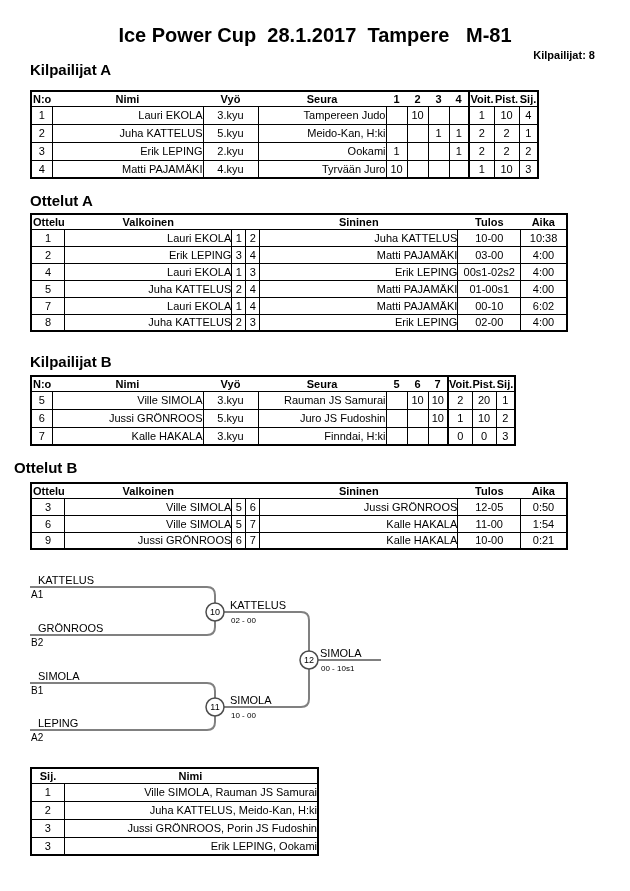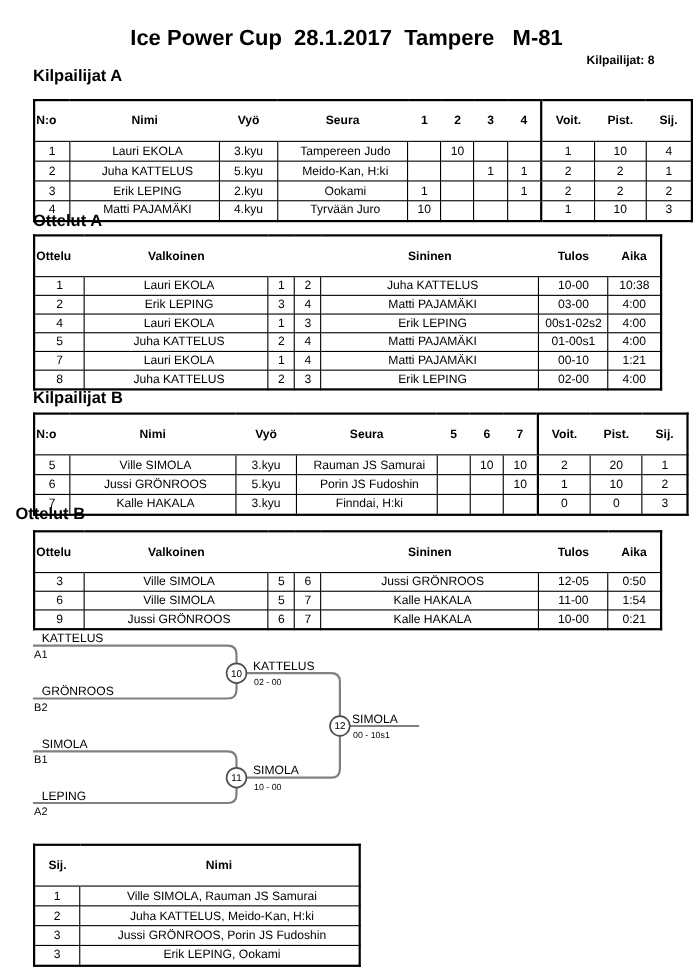--- a/index.html
+++ b/index.html
@@ -29,31 +29,31 @@
     position:absolute; border-collapse:collapse; table-layout:fixed;
     font-size:11px; border:2px solid #000; background:#fff;
   }
   #t-ka { top:90px;  left:30px; }
   #t-oa { top:213px; left:30px; }
   #t-kb { top:375px; left:30px; }
   #t-ob { top:482px; left:30px; }
   #t-tu { top:767px; left:30px; }
 
   th {
-    font-weight:bold; height:15px; padding:12px; text-align:center;
+    font-weight:bold; height:15px; padding:0; text-align:center;
     vertical-align:middle; white-space:nowrap; overflow:visible;
     border:none; border-bottom:1px solid #000;
   }
   th.left { text-align:left; padding-left:1px; }
   td {
     height:18px; padding:0; text-align:center; vertical-align:middle;
     white-space:nowrap; overflow:hidden; border:1px solid #000;
   }
   #t-oa td, #t-ob td { height:17px; }
-  td.name { text-align:center; padding-left:5px;margin-left:45px; }
+  td.name { text-align:right; padding-left:5px;margin-left:45px; }
   .thick { border-left:2px solid #000 !important; }
 
   #bracket { position:absolute; top:560px; left:0; width:630px; height:200px; }
   #bracket path   { fill:none; stroke:#808080; stroke-width:2; }
   #bracket circle { fill:#ffffff; stroke:#4d4d4d; stroke-width:1.5; }
   #bracket text   { font-family:"Liberation Sans", sans-serif; font-size:11px; fill:#000; }
   #bracket text.seed  { font-size:10px; }
   #bracket text.score { font-size:8px; }
   #bracket text.mnum  { font-size:9px; text-anchor:middle; }
 </style>
@@ -208,21 +208,21 @@
       <td>01-00s1</td>
       <td>4:00</td>
     </tr>
     <tr>
       <td>7</td>
       <td class="name">Lauri EKOLA</td>
       <td>1</td>
       <td>4</td>
       <td class="name">Matti PAJAMÄKI</td>
       <td>00-10</td>
-      <td>1:21</td>
+      <td>6:02</td>
     </tr>
     <tr>
       <td>8</td>
       <td class="name">Juha KATTELUS</td>
       <td>2</td>
       <td>3</td>
       <td class="name">Erik LEPING</td>
       <td>02-00</td>
       <td>4:00</td>
     </tr>
@@ -267,21 +267,21 @@
       <td>10</td>
       <td>10</td>
       <td class="thick">2</td>
       <td>20</td>
       <td>1</td>
     </tr>
     <tr>
       <td>6</td>
       <td class="name">Jussi GRÖNROOS</td>
       <td>5.kyu</td>
-      <td class="name">Porin JS Fudoshin</td>
+      <td class="name">Juro JS Fudoshin</td>
       <td></td>
       <td></td>
       <td>10</td>
       <td class="thick">1</td>
       <td>10</td>
       <td>2</td>
     </tr>
     <tr>
       <td>7</td>
       <td class="name">Kalle HAKALA</td>

